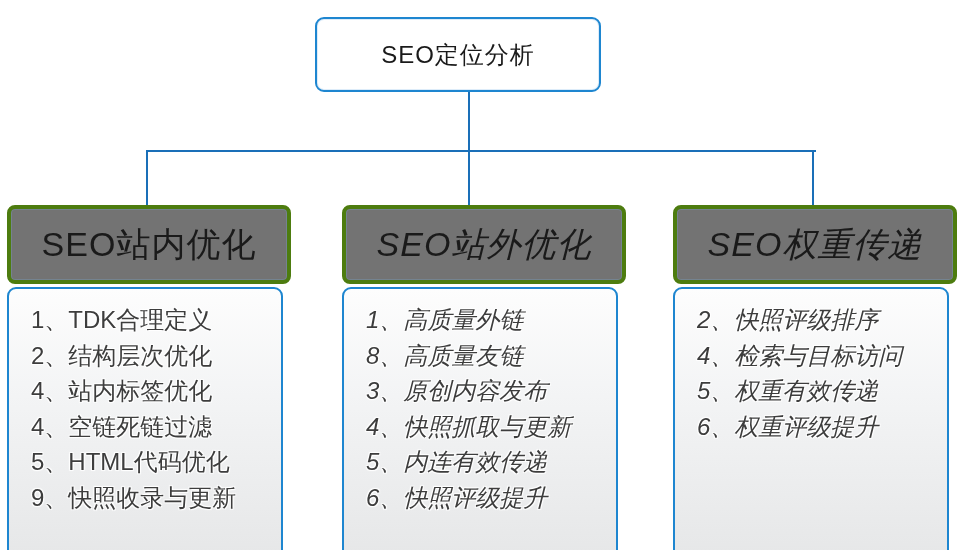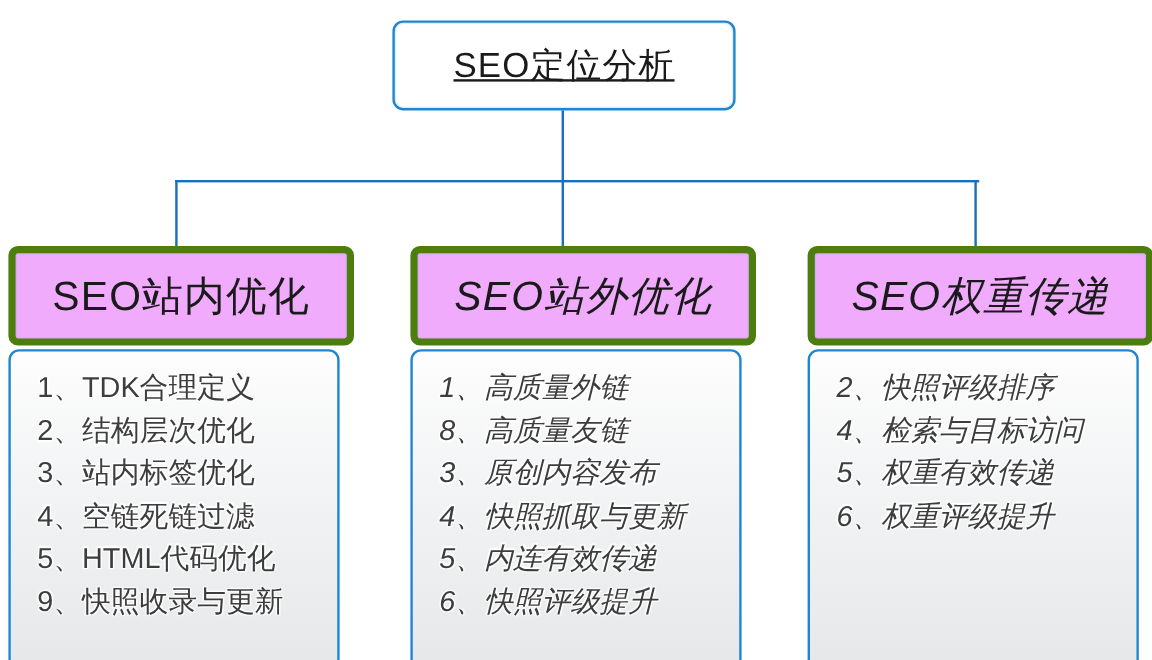--- a/index.html
+++ b/index.html
@@ -26,46 +26,45 @@
 
   #root-stem   { left: 468px; top: 92px;  height: 59px; }
   #cross-bar   { left: 146px; top: 150px; width: 670px; }
   #drop-left   { left: 146px; top: 150px; height: 57px; }
   #drop-center { left: 468px; top: 150px; height: 57px; }
   #drop-right  { left: 812px; top: 150px; height: 57px; }
 
   
   .root-node {
     position: absolute;
-    left: 327px; top: 17px;
+    left: 315px; top: 17px;
     width: 282px; height: 71px;
     border: 2px solid #1e86d0;
     border-radius: 9px;
     background: #ffffff;
     display: flex;
     align-items: center;
     justify-content: center;
-    font-size: 29px;
+    font-size: 24px;
     color: #1a1a1a;
     letter-spacing: 1px;
     box-shadow: 0 0 0 1px rgba(120,180,230,0.25) inset;
-    text-decoration: underline;
   }
 
   
   .col { position: absolute; width: 280px; top: 205px; }
   #col-0 { left: 7px;   }
   #col-1 { left: 342px; font-style: italic; }
   #col-2 { left: 673px; font-style: italic; }
 
   .col-header {
     width: 276px; height: 71px;
-    border: 6px solid #4d7c0f;
+    border: 4px solid #4d7c0f;
     border-radius: 8px;
-    background: #f0abfc;
+    background: #737373;
     display: flex;
     align-items: center;
     justify-content: center;
     font-size: 34px;
     color: #1a1a1a;
     letter-spacing: 1px;
     box-shadow: 0 0 0 1px rgba(120,180,230,0.25) inset;
   }
 
   .col-list {
@@ -102,21 +101,21 @@
     <span>SEO定位分析</span>
   </div>
 
   <div class="col" id="col-0">
     <div class="col-header">
       <span>SEO站内优化</span>
     </div>
     <ul class="col-list">
         <li class="list-item">1、TDK合理定义</li>
         <li class="list-item">2、结构层次优化</li>
-        <li class="list-item">3、站内标签优化</li>
+        <li class="list-item">4、站内标签优化</li>
         <li class="list-item">4、空链死链过滤</li>
         <li class="list-item">5、HTML代码优化</li>
         <li class="list-item">9、快照收录与更新</li>
       </ul>
   </div>
 
   <div class="col" id="col-1">
     <div class="col-header">
       <span>SEO站外优化</span>
     </div>

